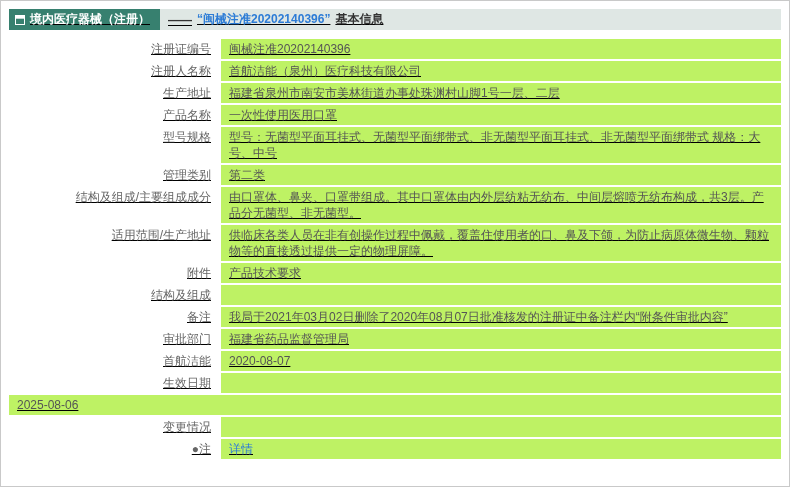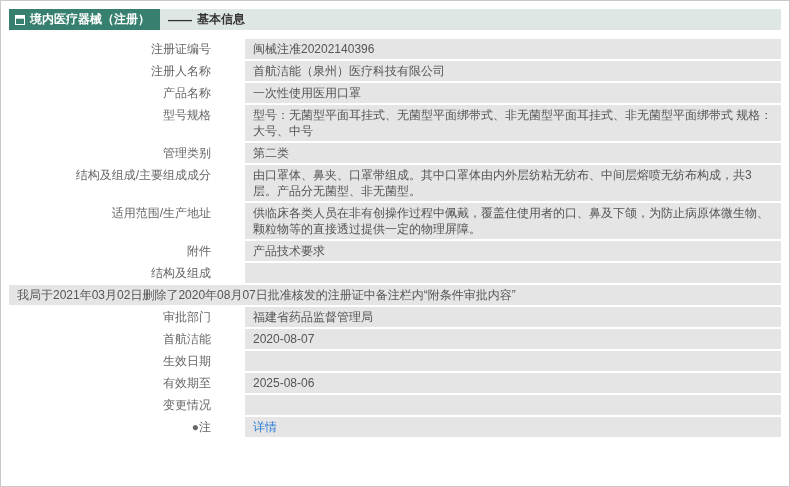--- a/index.html
+++ b/index.html
@@ -1,75 +1,80 @@
 <!DOCTYPE html>
 <html><head>
 <meta charset="utf-8">
 <style>
   * { margin:0; padding:0; box-sizing:border-box; }
   html,body { background:#ebebeb; }
   body { font-family:"Liberation Sans","DejaVu Sans",sans-serif; }
   .page {
     width:790px; height:487px; background:#ffffff;
     border:1px solid #c9c9c9; padding:8px 8px 0 8px;
-    overflow:hidden; position:relative;
+    overflow:hidden; position:relative;text-decoration:underline;
   }
   .header { display:flex; height:21px; font-size:12px; font-weight:bold; }
   .badge {
     background:#37806f; color:#ffffff;
     padding:0 10px 0 6px; display:flex; align-items:center; gap:5px;
     white-space:nowrap;
   }
   .badge .icon { display:inline-flex; align-items:center; }
   .header-rest {
     flex:1; background:#dfe7e4; color:#333333;
     padding-left:8px; display:flex; align-items:center; gap:5px;
     white-space:nowrap; overflow:hidden;
   }
   .cert { color:#2d7cd6; }
   .table { margin-top:9px; }
-  .row { display:flex; margin-bottom:2px;gap:24px; }
+  .row { display:flex; margin-bottom:2px; }
   .label {
     width:212px; flex-shrink:0; text-align:right; padding-right:10px;
     font-size:12px; color:#666666; line-height:20px;
   }
   .value {
-    flex:1; background:#e5e5e5; font-size:12px; color:#555555;
+    flex:1; background:#bef264; font-size:12px; color:#555555;
     padding:2px 8px; line-height:16px; min-height:20px;
   }
   a.link { color:#2d7cd6; text-decoration:none; cursor:pointer; }
 </style>
 </head>
 <body>
 
 <div class="page">
   <div class="header">
     <div class="badge">
       <span class="icon">
         <svg width="10" height="10" viewBox="0 0 10 10">
           <rect x="0.5" y="0.5" width="9" height="9" fill="none" stroke="#ffffff"></rect>
           <rect x="0.5" y="0.5" width="9" height="3.2" fill="#ffffff"></rect>
         </svg>
       </span>
       <span>境内医疗器械（注册）</span>
     </div>
     <div class="header-rest">
       <span>——</span>
+      <span class="cert">“闽械注准20202140396”</span>
       <span>基本信息</span>
     </div>
   </div>
 
   <div class="table" id="rows">
       <div class="row">
         <div class="label">注册证编号</div>
         <div class="value">闽械注准20202140396</div>
       </div>
       <div class="row">
         <div class="label">注册人名称</div>
         <div class="value">首航洁能（泉州）医疗科技有限公司</div>
+      </div>
+      <div class="row">
+        <div class="label">生产地址</div>
+        <div class="value">福建省泉州市南安市美林街道办事处珠渊村山脚1号一层、二层</div>
       </div>
       <div class="row">
         <div class="label">产品名称</div>
         <div class="value">一次性使用医用口罩</div>
       </div>
       <div class="row">
         <div class="label">型号规格</div>
         <div class="value">型号：无菌型平面耳挂式、无菌型平面绑带式、非无菌型平面耳挂式、非无菌型平面绑带式 规格：大号、中号</div>
       </div>
       <div class="row">
@@ -86,36 +91,36 @@
       </div>
       <div class="row">
         <div class="label">附件</div>
         <div class="value">产品技术要求</div>
       </div>
       <div class="row">
         <div class="label">结构及组成</div>
         <div class="value"></div>
       </div>
       <div class="row">
+        <div class="label">备注</div>
         <div class="value">我局于2021年03月02日删除了2020年08月07日批准核发的注册证中备注栏内“附条件审批内容”</div>
       </div>
       <div class="row">
         <div class="label">审批部门</div>
         <div class="value">福建省药品监督管理局</div>
       </div>
       <div class="row">
         <div class="label">首航洁能</div>
         <div class="value">2020-08-07</div>
       </div>
       <div class="row">
         <div class="label">生效日期</div>
         <div class="value"></div>
       </div>
       <div class="row">
-        <div class="label">有效期至</div>
         <div class="value">2025-08-06</div>
       </div>
       <div class="row">
         <div class="label">变更情况</div>
         <div class="value"></div>
       </div>
       <div class="row">
         <div class="label">●注</div>
         <div class="value"><a class="link" href="#">详情</a></div>
       </div>

